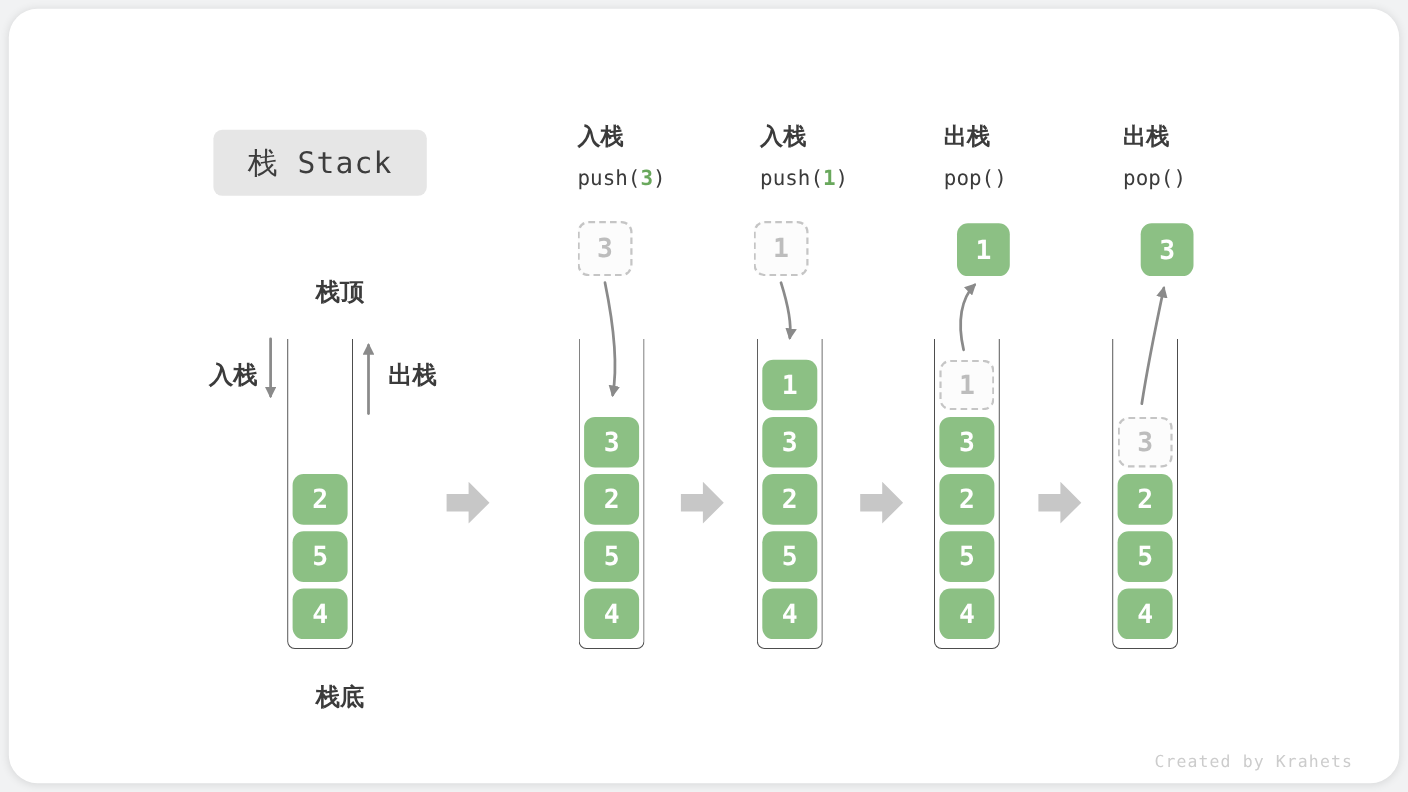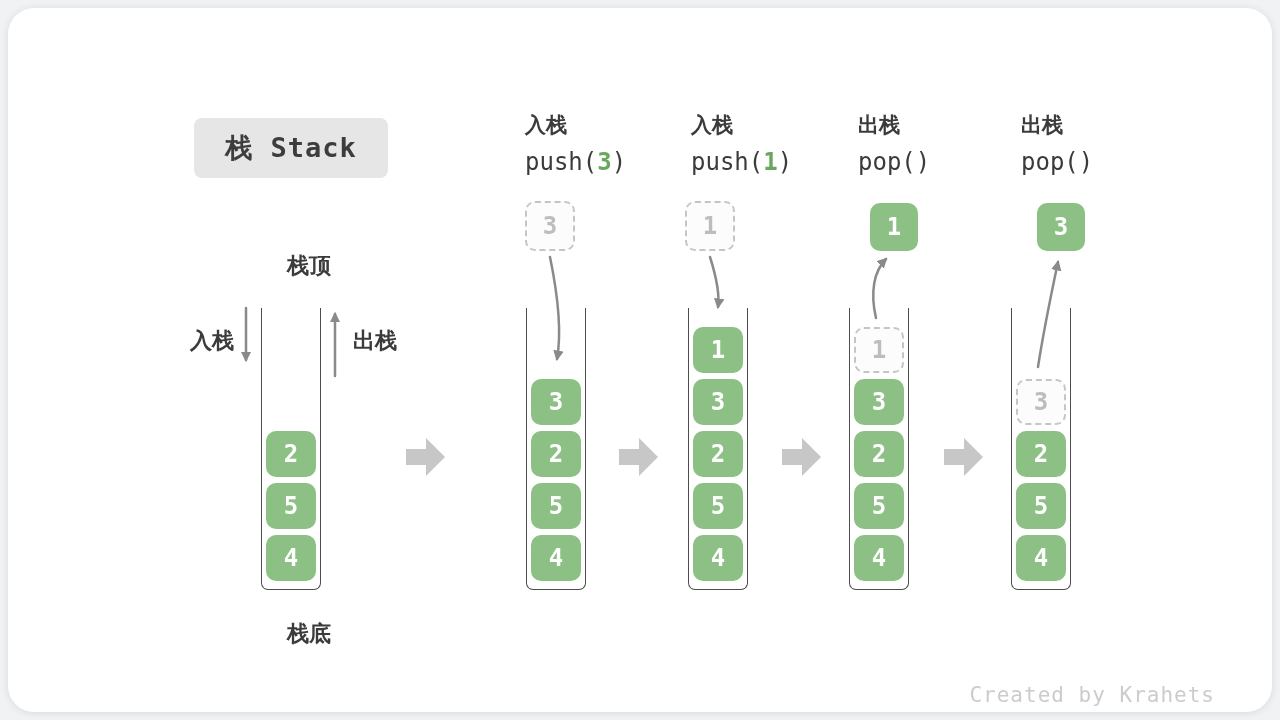--- a/index.html
+++ b/index.html
@@ -16,36 +16,36 @@
     border-radius: 26px;
     box-shadow: 0 1px 8px rgba(0,0,0,0.10);
   }
 
   .title-badge {
     position: absolute; left: 186px; top: 110px;
     width: 194px; height: 60px;
     background: #e6e6e6; border-radius: 8px;
     display: flex; align-items: center; justify-content: center;
     font-family: "DejaVu Sans Mono", "Liberation Mono", monospace;
-    font-size: 27px; font-weight: bold; color: #3d3d3d;
+    font-size: 27px; font-weight: normal; color: #3d3d3d;
     letter-spacing: 1px;
   }
 
   .zh-label {
     position: absolute;
     font-size: 22px; font-weight: bold; color: #3b3b3b;
     text-align: right;
   }
 
   .op-block { position: absolute; top: 104px; }
   .op-zh { font-size: 21px; font-weight: bold; color: #3b3b3b; line-height: 26px; }
   .op-code {
     margin-top: 10px;
     font-family: "DejaVu Sans Mono", "Liberation Mono", monospace;
-    font-size: 24px; color: #3b3b3b; line-height: 28px;
+    font-size: 19px; color: #3b3b3b; line-height: 28px;
   }
   .op-code .arg { color: var(--arg_green, #69a85c); font-weight: bold; }
 
   .stack-container {
     position: absolute; top: 300px;
     width: 60px; height: 282px;
     border-left: 1.6px solid #4d4d4d;
     border-right: 1.6px solid #4d4d4d;
     border-bottom: 1.6px solid #4d4d4d;
     border-radius: 0 0 7px 7px;
@@ -73,23 +73,23 @@
 
   svg.overlay {
     position: absolute; left: 0; top: 0;
     width: 1280px; height: 720px;
     pointer-events: none; z-index: 5;
   }
   .line-arrow { fill: none; stroke: #8a8a8a; stroke-width: 2.5; stroke-linecap: round; }
   .block-arrow { fill: var(--block_gray, #c7c7c7); stroke: none; }
 
   .watermark {
-    position: absolute; right: 57px; top: 675px;
+    position: absolute; right: 42px; top: 675px;
     font-family: "DejaVu Sans Mono", "Liberation Mono", monospace;
-    font-size: 21px; color: #cccccc; letter-spacing: 1px;
+    font-size: 15px; color: #cccccc; letter-spacing: 1px;
   }
 </style>
 </head>
 <body>
 
 <div class="card">
 
   <div class="title-badge">栈 Stack</div>
 
   <div class="zh-label" style="left:243px; top:243px; width:80px;">栈顶</div>

